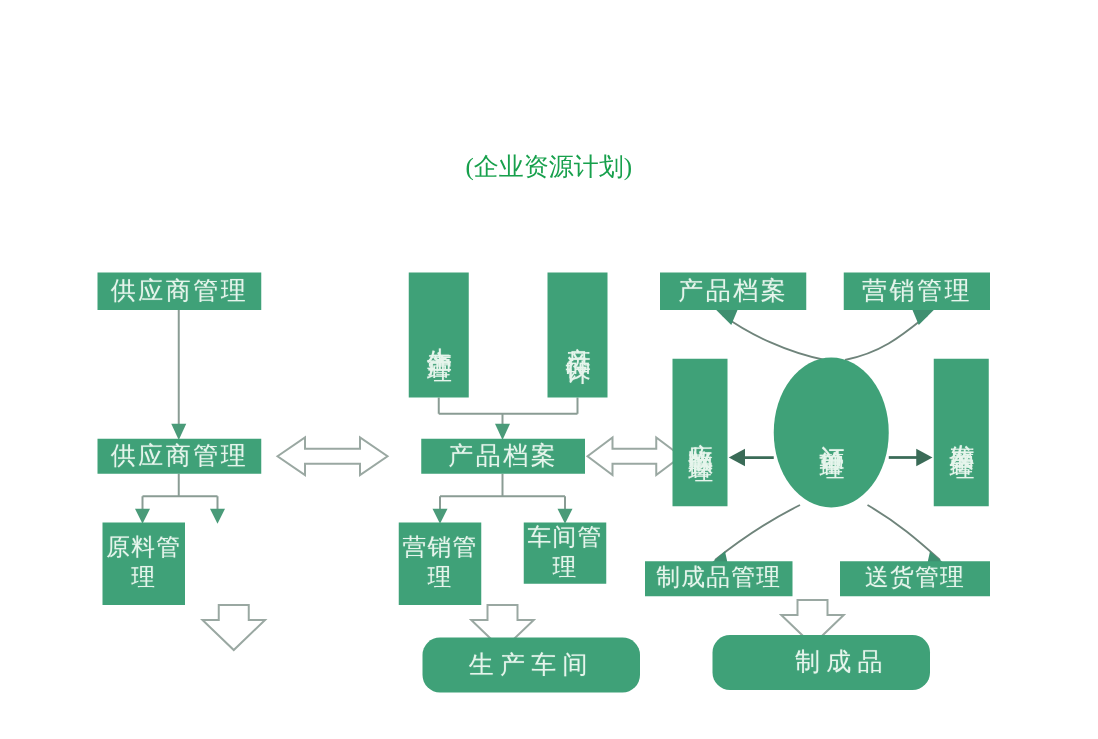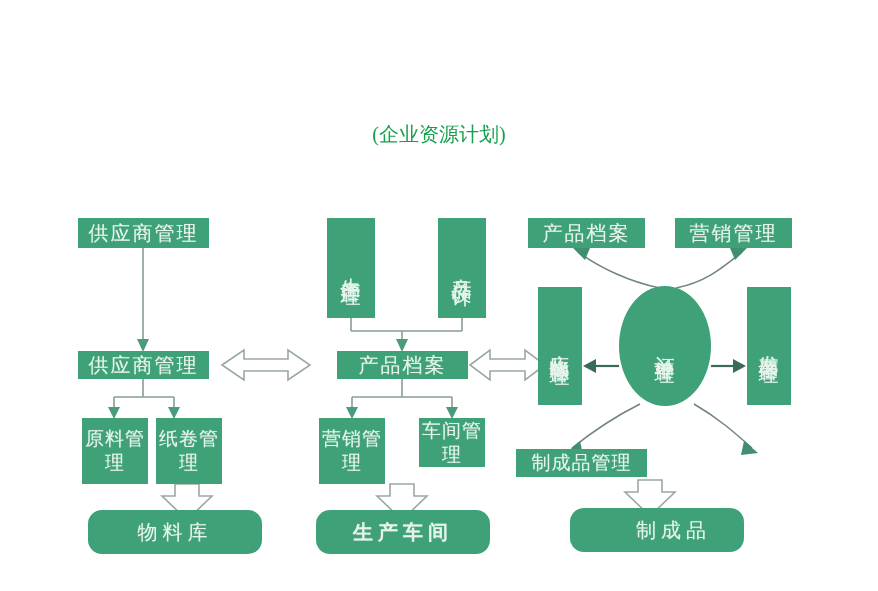--- a/index.html
+++ b/index.html
@@ -162,44 +162,43 @@
       <path d="M638,480 L638,492 L625,492 L650,516 L675,492 L662,492 L662,480 z" fill="#ffffff" stroke="#9aa8a2" stroke-width="1.6" stroke-linejoin="miter"></path>
     </g>
   </svg>
 
   <div class="node" style="left:78px;top:218px;width:131px;height:30px;">供应商管理</div>
 
   <div class="node" style="left:78px;top:351px;width:131px;height:28px;">供应商管理</div>
 
   <div class="node small" style="left:82px;top:418px;width:66px;height:66px;">原料管理</div>
 
-  <div class="node small" style="left:156px;top:418px;width:66px;height:66px;">纸卷管理</div>
-
-  <div class="node round" style="left:88px;top:510px;width:174px;height:44px;">物料库</div>
+
 
   <div class="node vert" style="left:327px;top:218px;width:48px;height:100px;">生产管理</div>
 
   <div class="node vert" style="left:438px;top:218px;width:48px;height:100px;">产品设计</div>
 
   <div class="node" style="left:337px;top:351px;width:131px;height:28px;">产品档案</div>
 
   <div class="node small" style="left:319px;top:418px;width:66px;height:66px;">营销管理</div>
 
   <div class="node small" style="left:419px;top:418px;width:66px;height:49px;">车间管理</div>
 
-  <div class="node round" style="left:316px;top:510px;width:174px;height:44px;font-weight:bold;">生产车间</div>
+  <div class="node round" style="left:338px;top:510px;width:174px;height:44px;">生产车间</div>
 
   <div class="node" style="left:528px;top:218px;width:117px;height:30px;">产品档案</div>
 
   <div class="node" style="left:675px;top:218px;width:117px;height:30px;">营销管理</div>
 
   <div class="node vert" style="left:538px;top:287px;width:44px;height:118px;">应收款管理</div>
 
   <div class="node vert ellipse" style="left:619px;top:286px;width:92px;height:120px;">订单管理</div>
 
   <div class="node vert" style="left:747px;top:287px;width:44px;height:118px;">发票管理</div>
 
-  <div class="node small" style="left:516px;top:449px;width:131px;height:28px;">制成品管理</div>
-
+  <div class="node small" style="left:516px;top:449px;width:118px;height:28px;">制成品管理</div>
+
+  <div class="node small" style="left:672px;top:449px;width:120px;height:28px;">送货管理</div>
 
   <div class="node round" style="left:570px;top:508px;width:174px;height:44px;padding-left:33px;">制成品</div>
 
 </div>
 
 </body></html>

